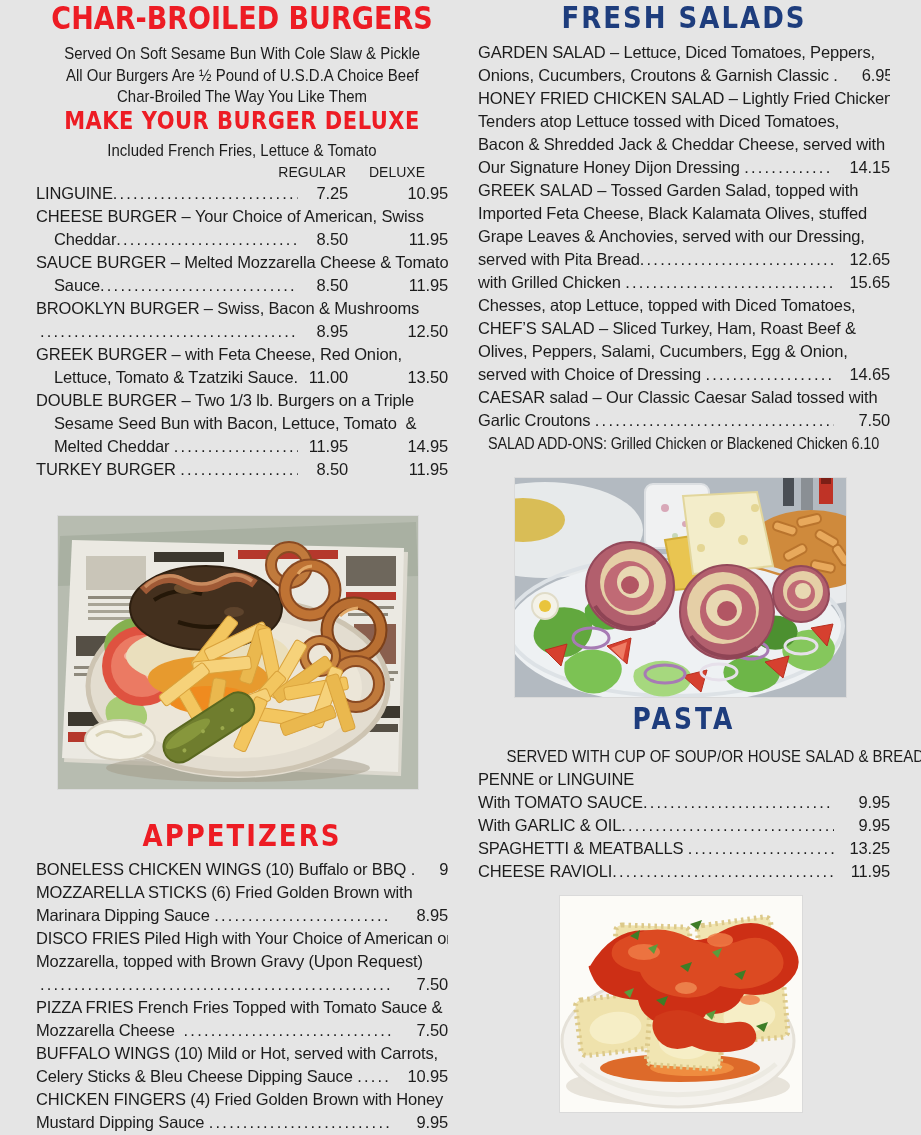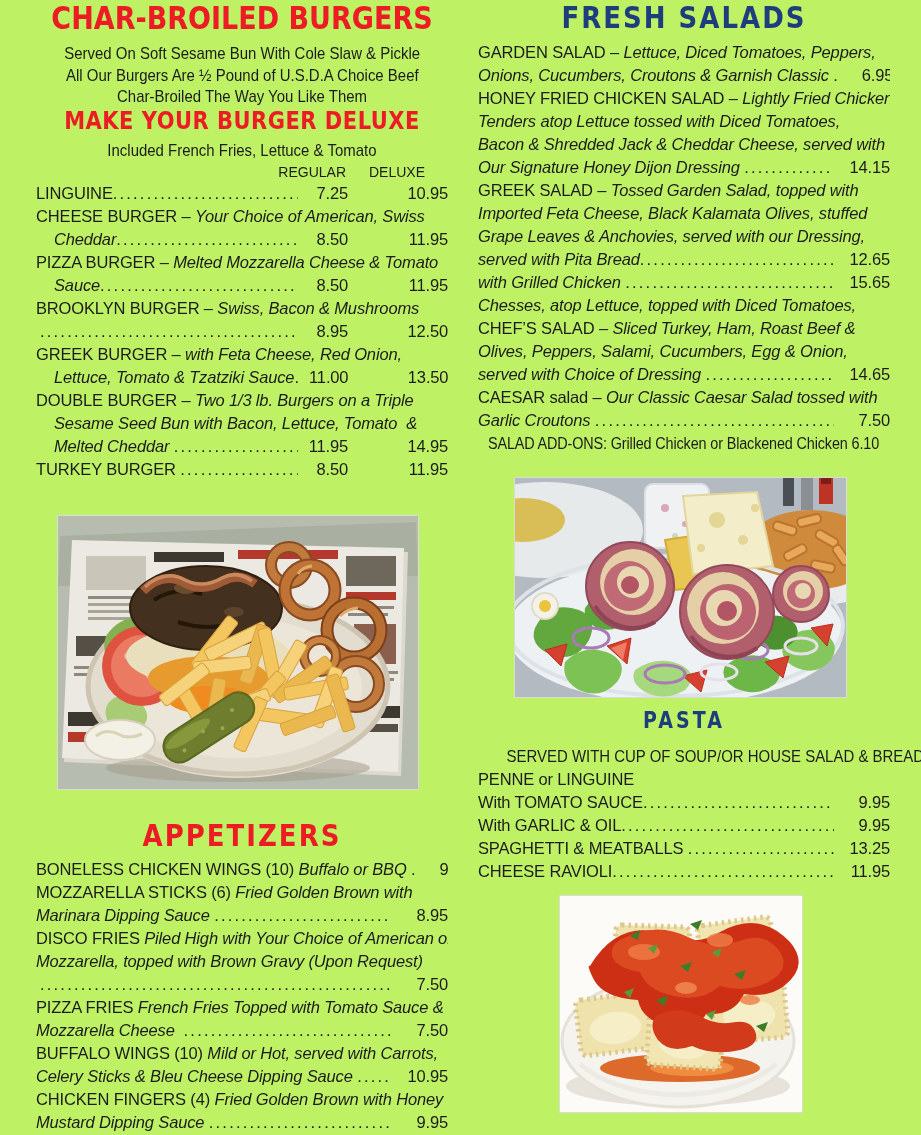--- a/index.html
+++ b/index.html
@@ -1,36 +1,36 @@
 <!DOCTYPE html>
 <html style="--c-red: #ed1c24; --c-blue: #1e3d7d; --c-text: #1c1c1c;"><head>
 <meta charset="utf-8">
 <style>
   html,body{margin:0;padding:0;background:#fff;}
-  .page{position:relative;width:921px;height:1135px;background:#bef264;overflow:hidden;
+  .page{position:relative;width:921px;height:1135px;background:#e5e5e5;overflow:hidden;
         font-family:"Liberation Sans",sans-serif;color:var(--c-text,#1c1c1c);}
   .col{position:absolute;top:0;}
   .col-left{left:36px;width:412px;}
   .col-right{left:478px;width:412px;}
 
   .title{text-align:center;font-weight:bold;font-family:"DejaVu Sans",sans-serif;}
   .tt{display:inline-block;transform:scaleY(1.18);transform-origin:center bottom;white-space:pre;}
   .t-burgers{font-size:27px;line-height:42px;margin-top:1px;color:var(--c-red);letter-spacing:0px;}
   .t-deluxe{font-size:21px;line-height:32px;color:var(--c-red);letter-spacing:0.5px;}
   .t-salads{font-size:26px;line-height:40px;margin-top:1px;color:var(--c-blue);letter-spacing:2px;}
   .t-appetizers{font-size:26px;line-height:38px;margin-top:30px;color:var(--c-red);letter-spacing:2px;}
-  .t-pasta{font-size:19px;line-height:44px;margin-top:4px;color:var(--c-blue);letter-spacing:3px;}
+  .t-pasta{font-size:25px;line-height:44px;margin-top:4px;color:var(--c-blue);letter-spacing:3px;}
 
   .cline{text-align:center;line-height:21.5px;font-size:17px;}
   .cond{display:inline-block;transform:scaleX(0.88);transform-origin:center;white-space:pre;}
 
   .mline{display:flex;align-items:baseline;line-height:23px;font-size:16.5px;
          letter-spacing:-0.15px;overflow:hidden;white-space:pre;}
   .nm{flex:0 0 auto;}
-  .it{flex:0 0 auto;font-style:italic;}
+  .it{flex:0 0 auto;}
   .cond-line{flex:0 0 auto;display:inline-block;transform:scaleX(0.9);transform-origin:left bottom;font-size:16px;}
   .dots{flex:1 1 0;min-width:4px;overflow:hidden;}
   .dots::after{content:"........................................................................................................................";letter-spacing:2.2px;}
   .pr{flex:0 0 auto;text-align:right;}
   .p0{width:50px;}
   .p1{width:100px;}
   .ps{width:56px;}
 
   .hdrline{display:flex;font-size:14px;line-height:20px;margin:1px 0 0 0;}
   .hsp{flex:1;}
@@ -59,21 +59,21 @@
     <div class="cline"><span class="cond">Included French Fries, Lettuce &amp; Tomato</span></div>
     <div class="hdrline">
       <span class="hsp"></span>
       <span class="hreg">REGULAR</span>
       <span class="hdlx">DELUXE</span>
     </div>
     <div>
         <div class="mline"><span class="nm">LINGUINE</span><span class="dots"></span><span class="pr p0">7.25</span><span class="pr p1">10.95</span></div>
         <div class="mline"><span class="nm">CHEESE BURGER – </span><span class="it">Your Choice of American, Swiss</span></div>
         <div class="mline" style="padding-left: 18px;"><span class="it">Cheddar</span><span class="dots"></span><span class="pr p0">8.50</span><span class="pr p1">11.95</span></div>
-        <div class="mline"><span class="nm">PIZZA BURGER – </span><span class="it">Melted Mozzarella Cheese &amp; Tomato</span></div>
+        <div class="mline"><span class="nm">SAUCE BURGER – </span><span class="it">Melted Mozzarella Cheese &amp; Tomato</span></div>
         <div class="mline" style="padding-left: 18px;"><span class="it">Sauce</span><span class="dots"></span><span class="pr p0">8.50</span><span class="pr p1">11.95</span></div>
         <div class="mline"><span class="nm">BROOKLYN BURGER – </span><span class="it">Swiss, Bacon &amp; Mushrooms</span></div>
         <div class="mline" style="padding-left: 4px;"><span class="dots"></span><span class="pr p0">8.95</span><span class="pr p1">12.50</span></div>
         <div class="mline"><span class="nm">GREEK BURGER – </span><span class="it">with Feta Cheese, Red Onion,</span></div>
         <div class="mline" style="padding-left: 18px;"><span class="it">Lettuce, Tomato &amp; Tzatziki Sauce</span><span class="dots"></span><span class="pr p0">11.00</span><span class="pr p1">13.50</span></div>
         <div class="mline"><span class="nm">DOUBLE BURGER – </span><span class="it">Two 1/3 lb. Burgers on a Triple</span></div>
         <div class="mline" style="padding-left: 18px;"><span class="it">Sesame Seed Bun with Bacon, Lettuce, Tomato  &amp;</span></div>
         <div class="mline" style="padding-left: 18px;"><span class="it">Melted Cheddar </span><span class="dots"></span><span class="pr p0">11.95</span><span class="pr p1">14.95</span></div>
         <div class="mline"><span class="nm">TURKEY BURGER </span><span class="dots"></span><span class="pr p0">8.50</span><span class="pr p1">11.95</span></div>
       </div>

